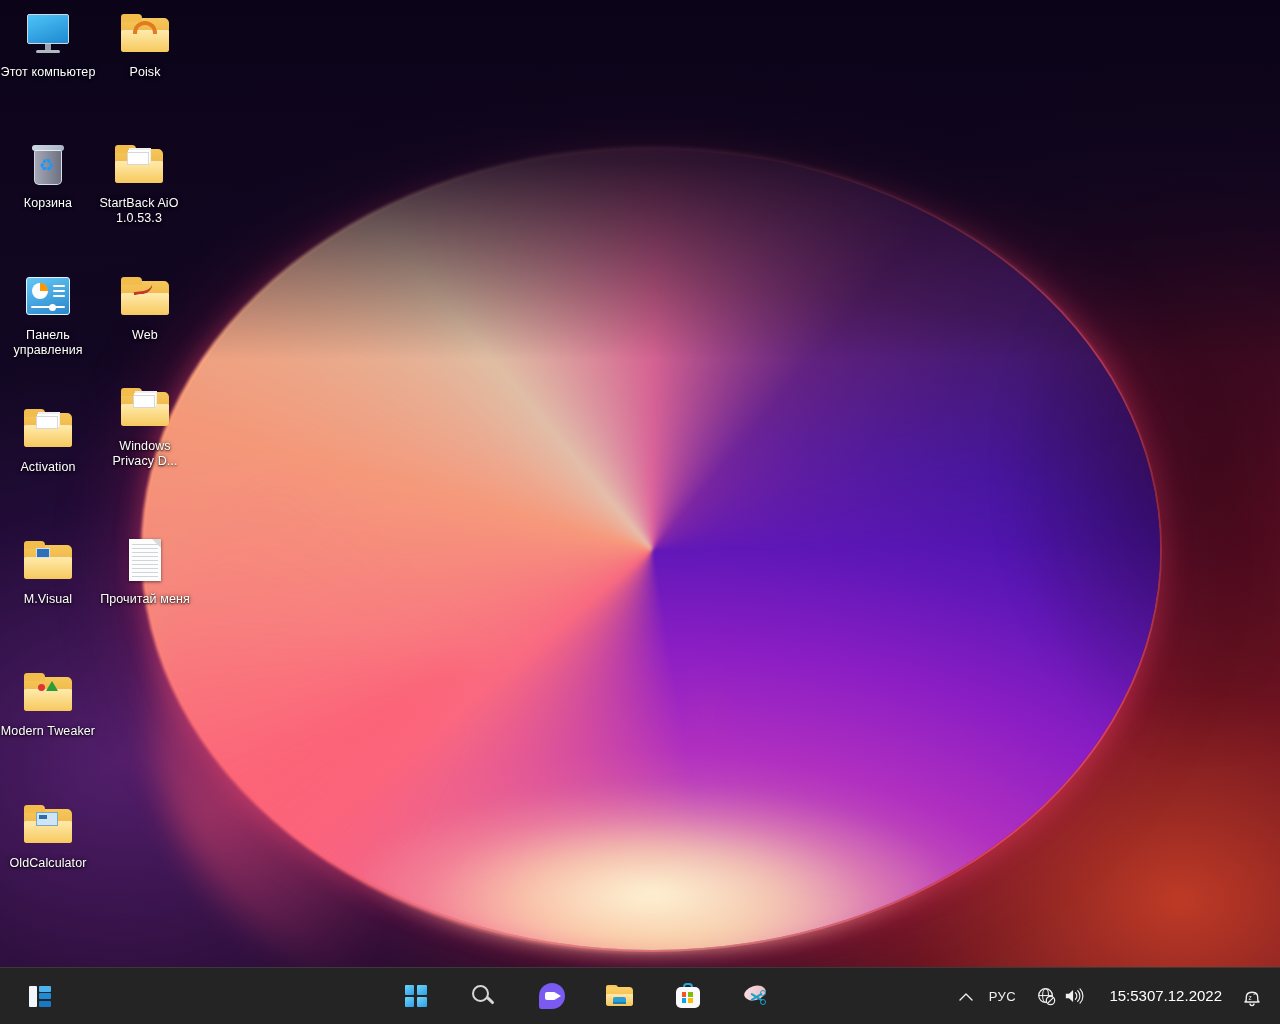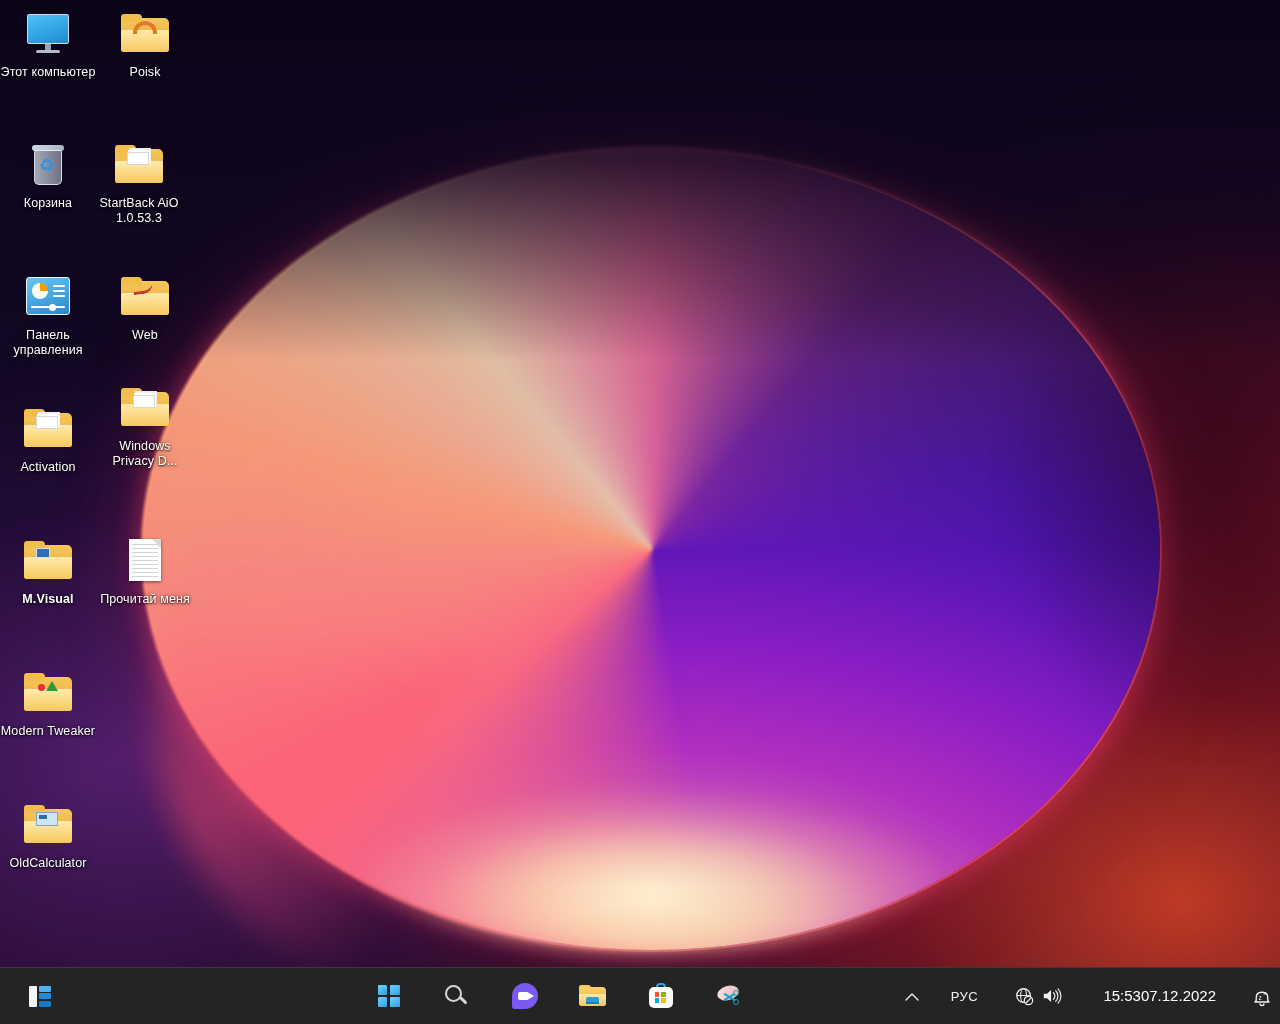--- a/index.html
+++ b/index.html
@@ -222,21 +222,21 @@
 
   
   #taskbar{
     position:absolute; left:0; bottom:0; width:1280px; height:57px;
     background:#242424;
     border-top:1px solid #3a3a3a;
     display:flex; align-items:center;
   }
   #tb-left{ width:220px; display:flex; align-items:center; padding-left:20px; }
   #tb-center{ flex:1; display:flex; align-items:center; justify-content:center; gap:28px; }
-  #tb-right{ display:flex; align-items:flex-end; gap:16px; }
+  #tb-right{ display:flex; align-items:flex-end; gap:0; padding-right:10px; }
 
   .tb-btn{
     width:40px; height:40px;
     display:flex; align-items:center; justify-content:center;
     border-radius:5px; cursor:default;
   }
 
   
   .widgets{ width:22px; height:21px; display:flex; gap:1.5px; }
   .widgets .wl{ width:8px; height:21px; background:#f2f7fb; border-radius:1px;}
@@ -414,21 +414,21 @@
           <div class="tab"></div>
           <div class="emb">
             <div class="emb-page"></div>
           </div>
           <div class="front"></div>
         </div>
     </div>
     <div class="icon-label">Windows Privacy D...</div>
   </div>
 
-  <div class="icon-cell" style="left:0px; top:537px;font-weight:bold;">
+  <div class="icon-cell" style="left:0px; top:537px;">
     <div class="icon-art">
       <div class="folder">
           <div class="back"></div>
           <div class="tab"></div>
           <div class="emb">
             <div class="emb-vis"></div>
           </div>
           <div class="front"></div>
         </div>
     </div>

